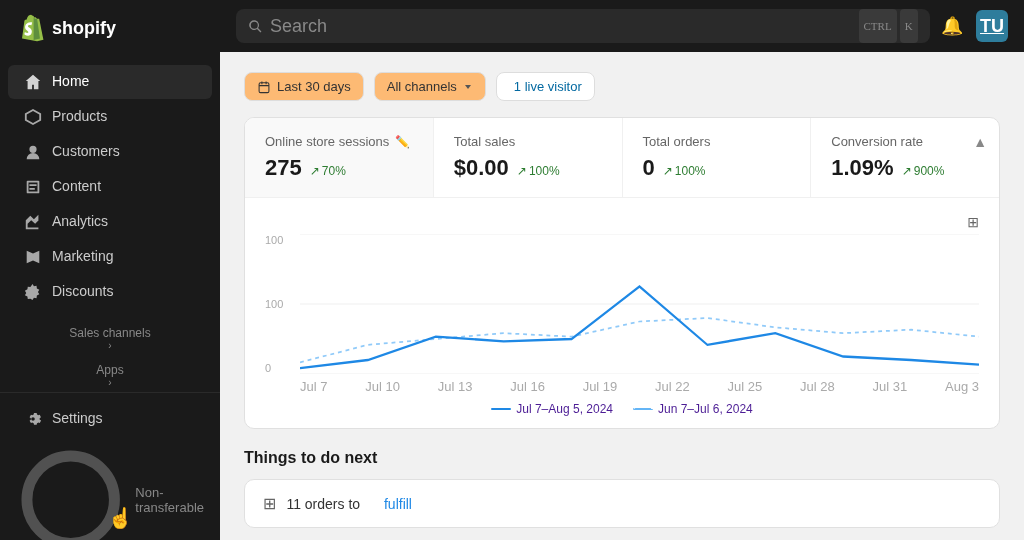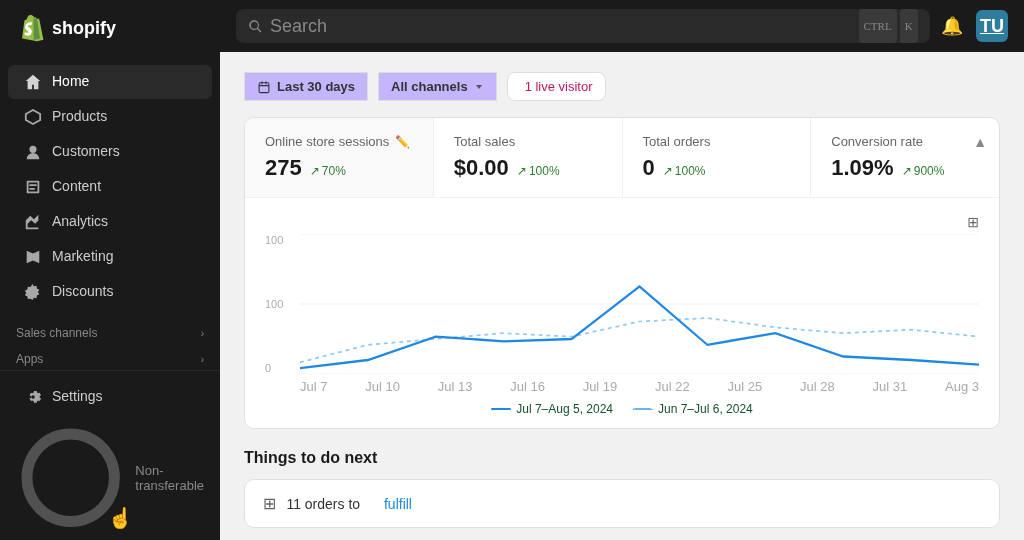--- a/index.html
+++ b/index.html
@@ -55,20 +55,21 @@
       font-size: 11px;
     }
     .sidebar-section-label {
       padding: 8px 16px 4px;
       font-size: 12px;
       color: #888;
       display: flex;
       align-items: center;
       justify-content: space-between;
       cursor: pointer;
+      flex-direction: column;
     }
     .sidebar-section-label .chevron { font-size: 10px; }
     .sidebar-bottom {
       padding: 8px 0;
       border-top: 1px solid #2a2a2a;
     }
 
     
     .main-content {
       flex: 1;
@@ -156,39 +157,38 @@
     .filter-bar {
       display: flex;
       align-items: center;
       gap: 10px;
       margin-bottom: 16px;
     }
     .filter-btn {
       display: flex;
       align-items: center;
       gap: 6px;
-      background: #c4b5fd;
+      background: #fdba74;
       border: 1px solid #ddd;
-      border-radius: 0;
+      border-radius: 8px;
       padding: 6px 12px;
       font-size: 13px;
       cursor: pointer;
       color: #333;
-      font-weight: bold;
     }
     .live-badge {
       display: flex;
       align-items: center;
       gap: 5px;
       background: #fff;
       border: 1px solid #ddd;
       border-radius: 8px;
       padding: 6px 12px;
       font-size: 13px;
-      color: #be185d;
+      color: #0369a1;
     }
 
     
     .stats-card {
       background: #fff;
       border-radius: 10px;
       border: 1px solid #e0e0e0;
       padding: 0;
       margin-bottom: 20px;
       overflow: hidden;
@@ -278,21 +278,21 @@
       justify-content: space-between;
       font-size: 13px;
       color: #aaa;
     }
     .chart-legend {
       display: flex;
       justify-content: center;
       gap: 20px;
       padding: 8px 0 4px;
       font-size: 12px;
-      color: #14532d;
+      color: #4c1d95;
     }
     .legend-item {
       display: flex;
       align-items: center;
       gap: 5px;
     }
     .legend-line {
       width: 20px;
       height: 2px;
       border-radius: 1px;

